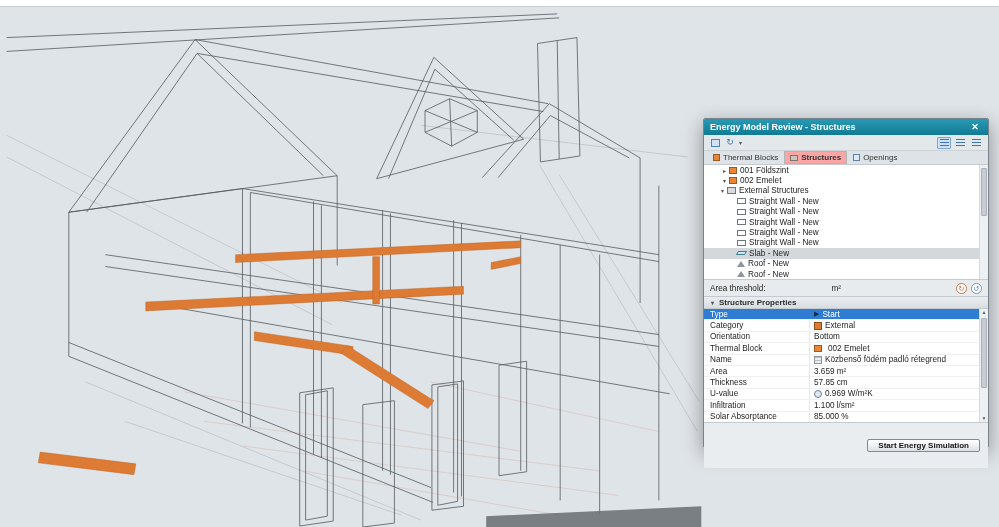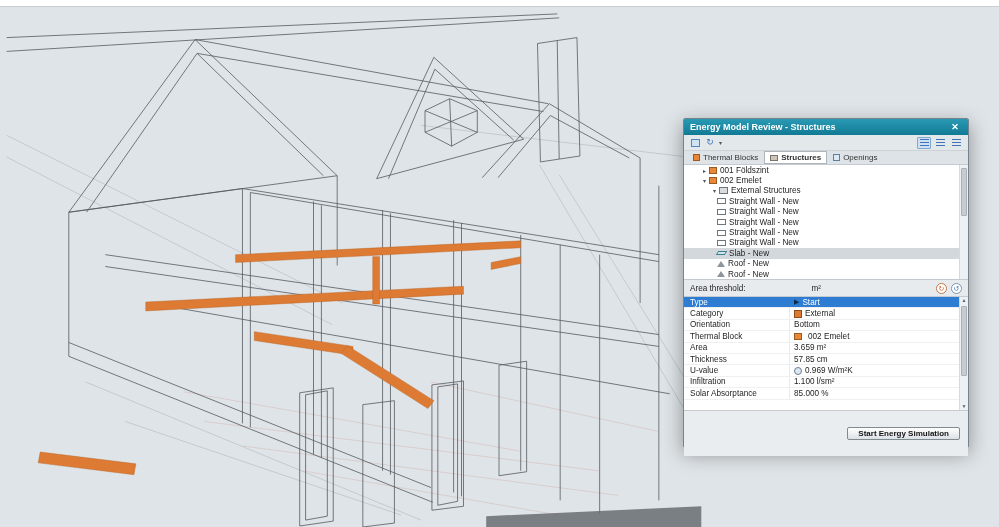--- a/index.html
+++ b/index.html
@@ -7,21 +7,21 @@
     font-family:"Liberation Sans", sans-serif; background:#dfe4e8; }
 
   
   .top-strip { position:absolute; left:0; top:0; width:999px; height:7px;
     background:#ffffff; border-bottom:1px solid #c9ced2; }
   .canvas { position:absolute; left:0; top:7px; width:999px; height:520px;
     background:#dfe4e8; }
   .canvas svg { display:block; width:100%; height:100%; }
 
   
-  .dialog { position:absolute; left:683px; top:118px; width:286px; height:330px;
+  .dialog { position:absolute; left:703px; top:118px; width:286px; height:330px;
     background:#e9edf0; border:1px solid #76838c; border-radius:2px;
     box-shadow:0 6px 20px rgba(0,0,0,.38); display:flex; flex-direction:column;
     font-size:8.5px; color:#1e1e1e; }
 
   .titlebar { height:16px; flex:none; background:linear-gradient(#2a9ab4,#117a95);
     color:#fff; display:flex; align-items:center; padding:0 6px;
     font-weight:bold; font-size:9px; border-radius:1px 1px 0 0; }
   .titlebar .ttl { flex:1; white-space:nowrap; overflow:hidden; }
   .closebtn { width:14px; text-align:center; cursor:pointer; font-size:9px; }
 
@@ -38,31 +38,31 @@
   .view-icn { width:14px; height:12px; display:flex; align-items:center;
     justify-content:center; border:1px solid transparent; border-radius:1px; }
   .view-icn.active { background:#cfe0f2; border-color:#7fa8d0; }
   .bars { width:9px; height:7px;
     background:repeating-linear-gradient(to bottom,#3f74b8 0 1px,transparent 1px 3px); }
 
   .tabs { height:14px; flex:none; background:#dde3e7; display:flex;
     align-items:stretch; padding:0 3px; font-size:8px; border-bottom:1px solid #c4cacf; }
   .tab { display:flex; align-items:center; gap:3px; padding:0 5px;
     border:1px solid transparent; color:#333; white-space:nowrap; }
-  .tab.active { background:#ffffff; border-color:#aeb6bc; font-weight:bold; }
+  .tab.active { background:#fca5a5; border-color:#aeb6bc; font-weight:bold; }
   .tab-icn-cube { width:7px; height:7px; background:#e8873a; border:1px solid #9c5a1e; }
   .tab-icn-wall { width:8px; height:6px; background:#cdc5ba; border:1px solid #7a746c; }
   .tab-icn-window { width:7px; height:7px; background:#dceaf5; border:1px solid #5f7f9f; }
 
   .tree { height:115px; flex:none; background:#fff; position:relative;
     overflow:hidden; border-bottom:1px solid #c4cacf; }
   .trow { height:10.4px; display:flex; align-items:center; font-size:8.2px;
     white-space:nowrap; padding-right:12px; }
   .trow.sel { background:#d3d8dc; }
-  .ind0 { padding-left:16px; } .ind1 { padding-left:26px; } .ind2 { padding-left:24px; }
+  .ind0 { padding-left:16px; } .ind1 { padding-left:14px; } .ind2 { padding-left:24px; }
   .exp { width:9px; flex:none; font-size:6px; color:#555; text-align:center; }
   .exp.open::before { content:"▾"; }
   .exp.closed::before { content:"▸"; }
   .icn { flex:none; margin-right:3px; }
   .icn-cube { width:8px; height:7px; background:#e8873a; border:1px solid #9c5a1e; }
   .icn-folder { width:9px; height:7px; background:#d8dcdf; border:1px solid #6d757d; }
   .icn-wall { width:9px; height:6px; background:#fff; border:1px solid #6d757d; }
   .icn-slab { width:9px; height:4px; background:#cfe6ec; border:1px solid #3f7c8c;
     transform:skewX(-32deg); }
   .icn-roof { width:0; height:0; border-left:4px solid transparent;
@@ -318,20 +318,24 @@
 
   <div class="threshold">
     <span>Area threshold:</span>
     <input type="text" value="0.000" style="">
     <span>m²</span>
     <span class="spacer"></span>
     <span class="round-icn orange"></span>
     <span class="round-icn blue"></span>
   </div>
 
+  <div class="props-header">
+    <span class="exp open"></span>
+    <span>Structure Properties</span>
+  </div>
 
   <div class="props">
     <div class="prow sel">
       <span class="pname">Type</span>
       <span class="pval">
         <span class="type-arrow"></span>
         <span>Start</span>
       </span>
     </div>
     <div class="prow">
@@ -345,20 +349,27 @@
       <span class="pname">Orientation</span>
       <span class="pval">
           <span>Bottom</span>
         </span>
     </div>
     <div class="prow">
       <span class="pname">Thermal Block</span>
       <span class="pval">
         <span class="icn-cube icn"></span>
         <span>002 Emelet</span>
+      </span>
+    </div>
+    <div class="prow">
+      <span class="pname">Name</span>
+      <span class="pval">
+        <span class="icn-layers"></span>
+        <span>Közbenső födém padló rétegrend</span>
       </span>
     </div>
     <div class="prow">
       <span class="pname">Area</span>
       <span class="pval">
           <span>3.659 m²</span>
         </span>
     </div>
     <div class="prow">
       <span class="pname">Thickness</span>

